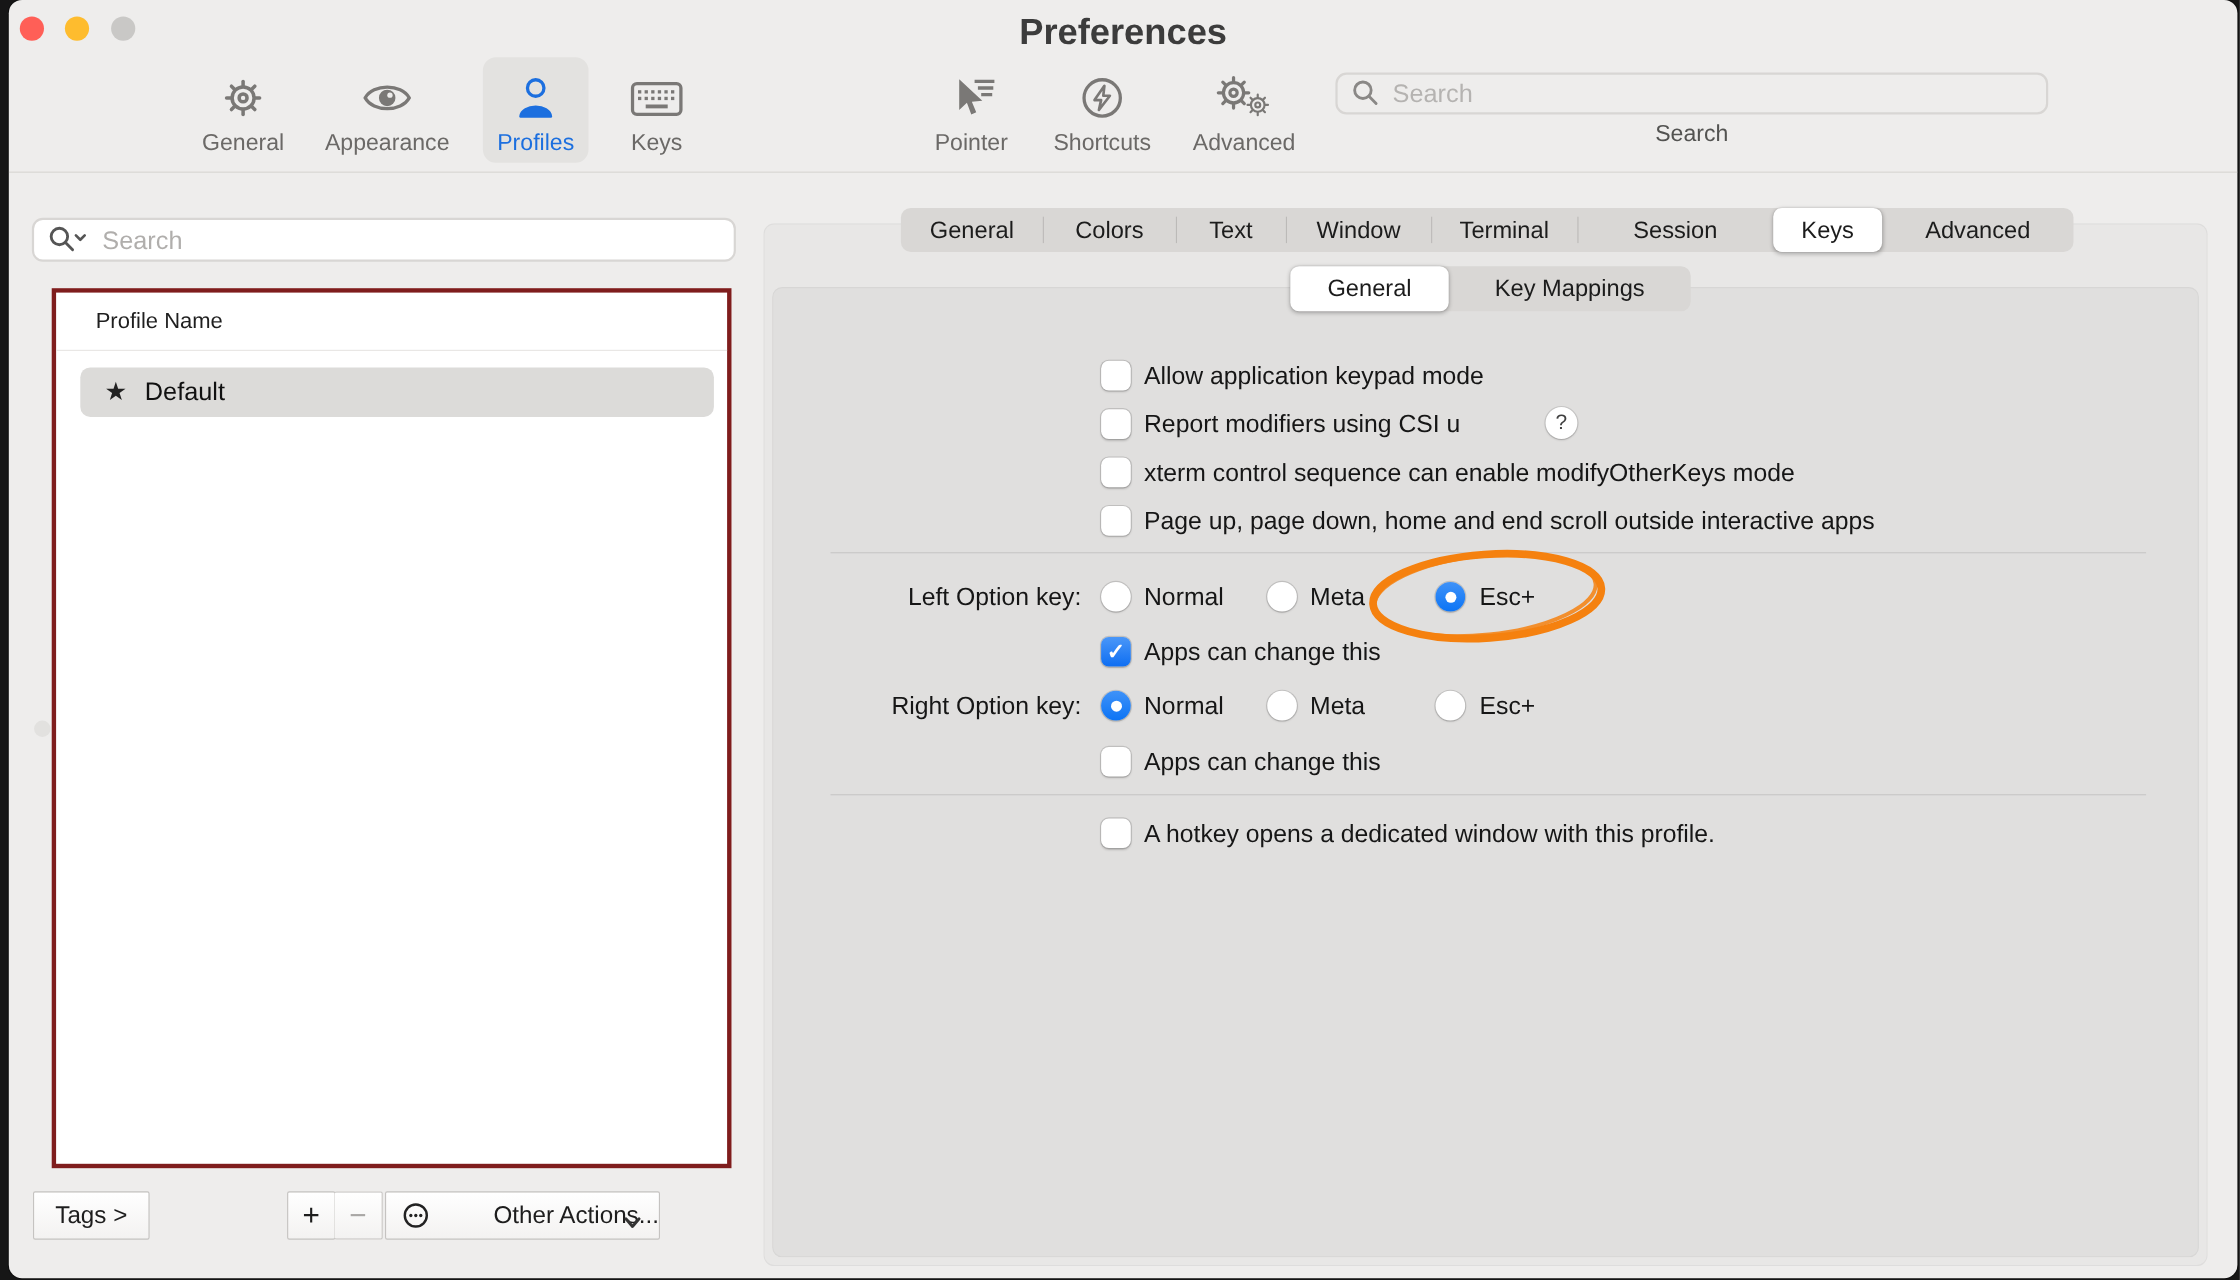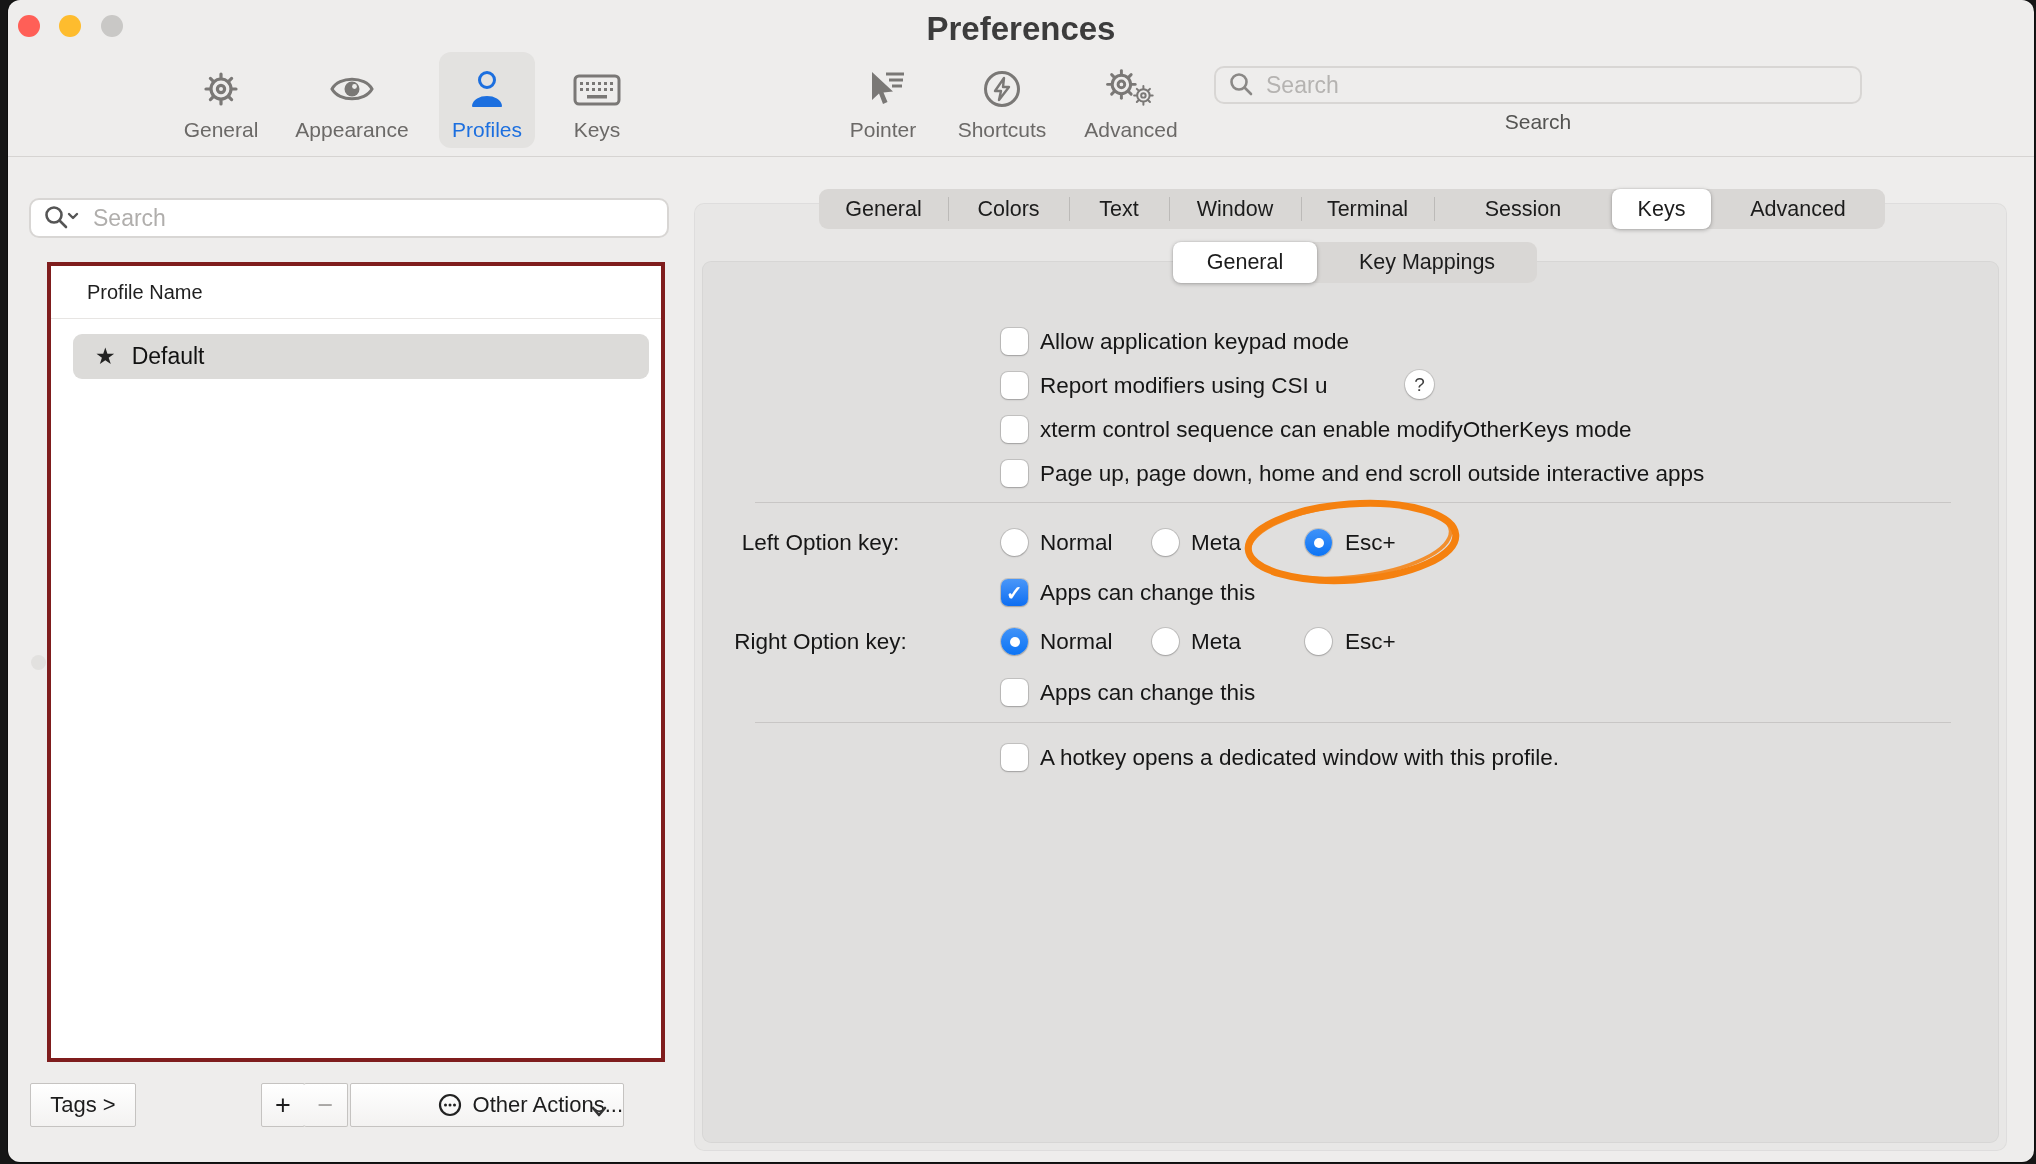--- a/index.html
+++ b/index.html
@@ -46,21 +46,21 @@
   .profile-row .pname{margin-left:16px;}
   .edge-dot{position:absolute;left:23px;top:655px;width:15px;height:15px;border-radius:50%;
     background:#e2e1df;}
   
   .btn{position:absolute;height:44px;background:linear-gradient(#ffffff,#f3f2f1);
     border:1px solid #c5c3c1;box-sizing:border-box;display:flex;align-items:center;
     justify-content:center;font-size:22px;color:#1d1d1d;border-radius:2px;}
   .btn-tags{left:22px;top:1083px;width:106px;}
   .btn-plus{left:253px;top:1083px;width:44px;font-size:27px;}
   .btn-minus{left:296px;top:1083px;width:44px;border-left:none;color:#a9a7a5;font-size:27px;}
-  .btn-other{left:342px;top:1083px;width:274px;justify-content:flex-end;}
+  .btn-other{left:342px;top:1083px;width:250px;justify-content:space-between;}
   .btn-other .oa-label{margin-left:10px;}
   .btn-other .oa-chevron{position:absolute;right:14px;top:15px;}
   
   .outerbox{position:absolute;left:686px;top:203px;width:1313px;height:948px;background:#e8e7e6;
     border-radius:10px;box-shadow:inset 0 0 0 1px rgba(0,0,0,.04);}
   .innerbox{position:absolute;left:694px;top:261px;width:1297px;height:882px;background:#e0dfde;
     border-radius:9px;box-shadow:inset 0 0 0 1px rgba(0,0,0,.04);}
   .tabstrip{position:absolute;display:flex;background:#d9d7d5;border-radius:9px;
     align-items:stretch;}
   .tabs-main{left:811px;top:189px;width:1066px;height:40px;}
@@ -79,21 +79,21 @@
     display:flex;align-items:center;justify-content:center;}
   .cb.checked{background:linear-gradient(#4a97f8,#0e6ef2);}
   .cb.checked span{color:#fff;font-size:20px;font-weight:bold;}
   .radio{position:absolute;width:27px;height:27px;border-radius:50%;background:#ffffff;
     box-shadow:0 0 0 1px rgba(0,0,0,.13), 0 1px 2px rgba(0,0,0,.18);box-sizing:border-box;}
   .radio.selected{background:linear-gradient(#3f92f8,#0c74f5);}
   .radio.selected::after{content:"";position:absolute;left:8.5px;top:8.5px;width:10px;height:10px;
     border-radius:50%;background:#fff;}
   .ctl-label{position:absolute;font-size:22.5px;color:#161616;height:27px;line-height:27px;}
   .row-label{position:absolute;font-size:22.5px;color:#161616;height:27px;line-height:27px;
-    width:325px;text-align:center;left:650px;}
+    width:325px;text-align:right;left:650px;}
   .sep{position:absolute;left:747px;width:1196px;height:1px;background:#c8c6c5;}
   .help-circle{position:absolute;left:1397px;top:370px;width:29px;height:29px;border-radius:50%;
     background:#ffffff;box-shadow:0 0 0 1px rgba(0,0,0,.1), 0 1px 2px rgba(0,0,0,.2);
     display:flex;align-items:center;justify-content:center;font-size:19px;color:#3f3f3f;}
   .cfg-btn{position:absolute;left:992px;top:785px;width:358px;height:42px;background:#eae9e8;
     border-radius:9px;box-shadow:0 0 0 1px rgba(0,0,0,.07), 0 1px 1px rgba(0,0,0,.08);
     display:flex;align-items:center;justify-content:center;font-size:22.5px;color:#a5a3a1;}
   .annotation{position:absolute;left:1231px;top:495px;width:226px;height:96px;pointer-events:none;}
 </style>
 </head>

